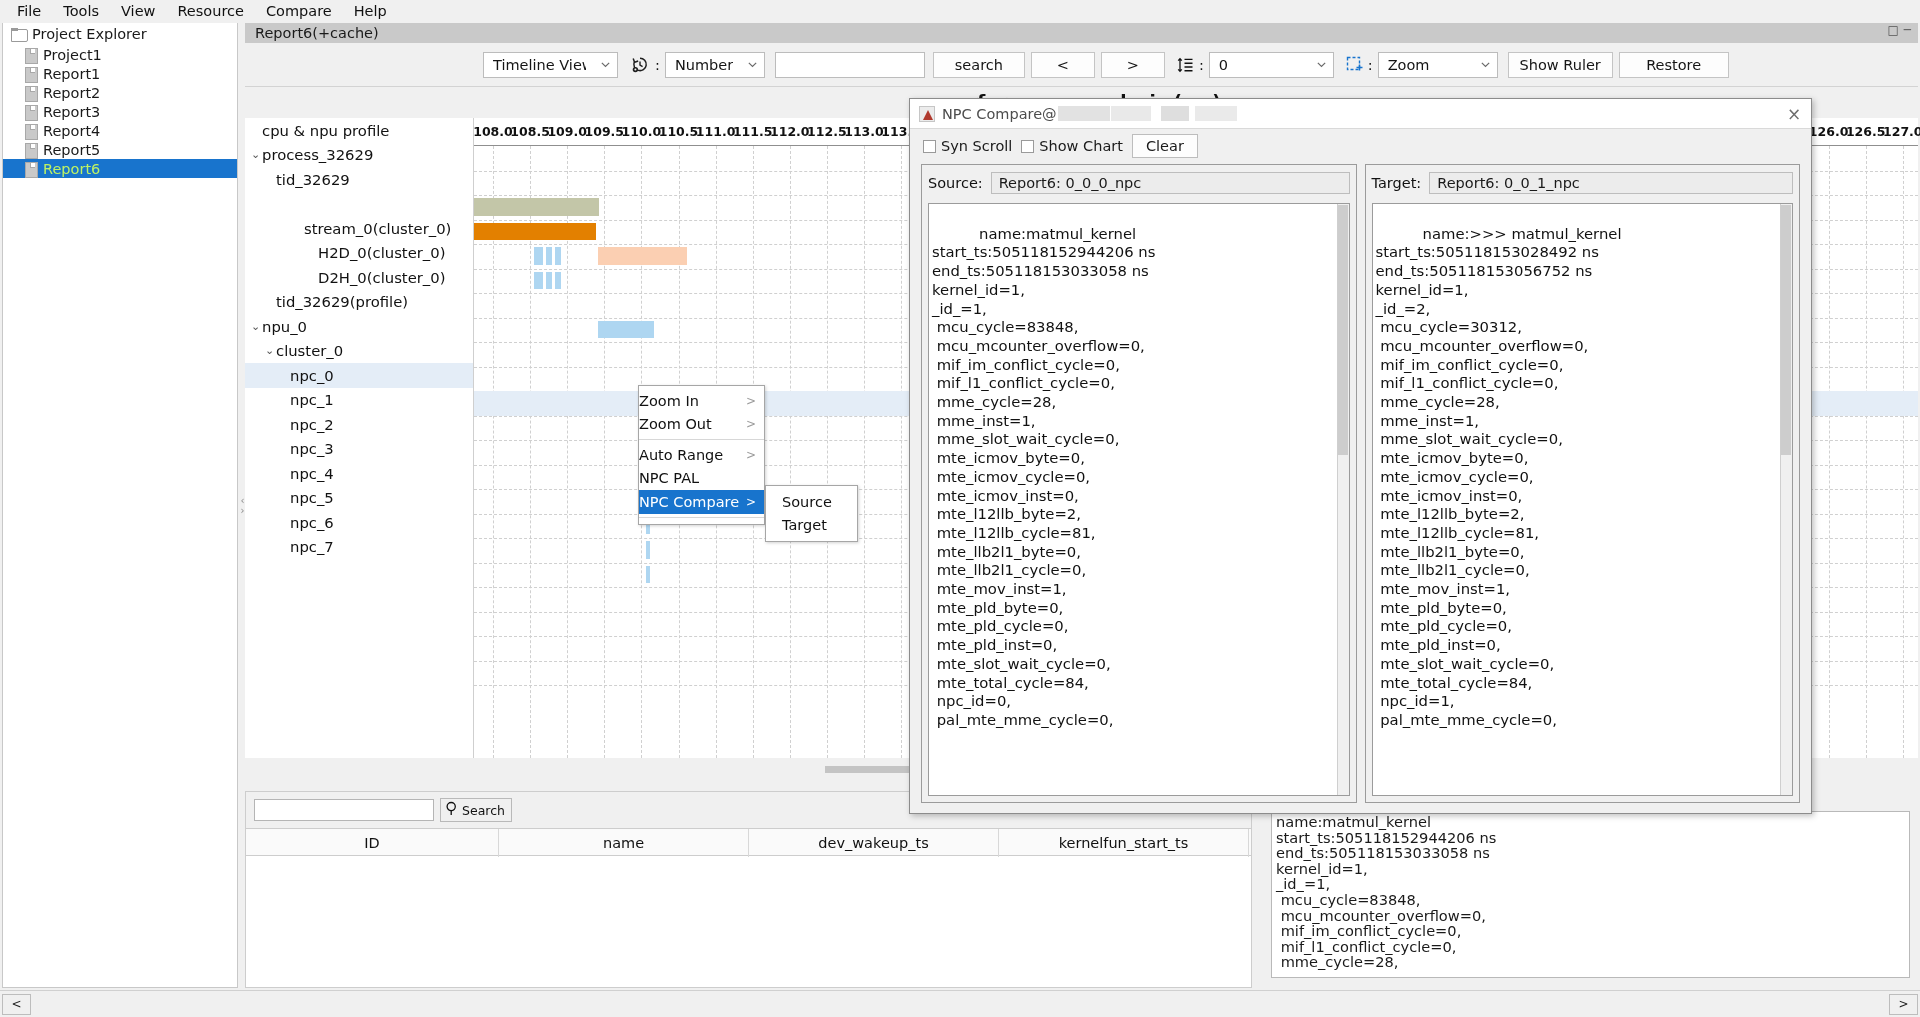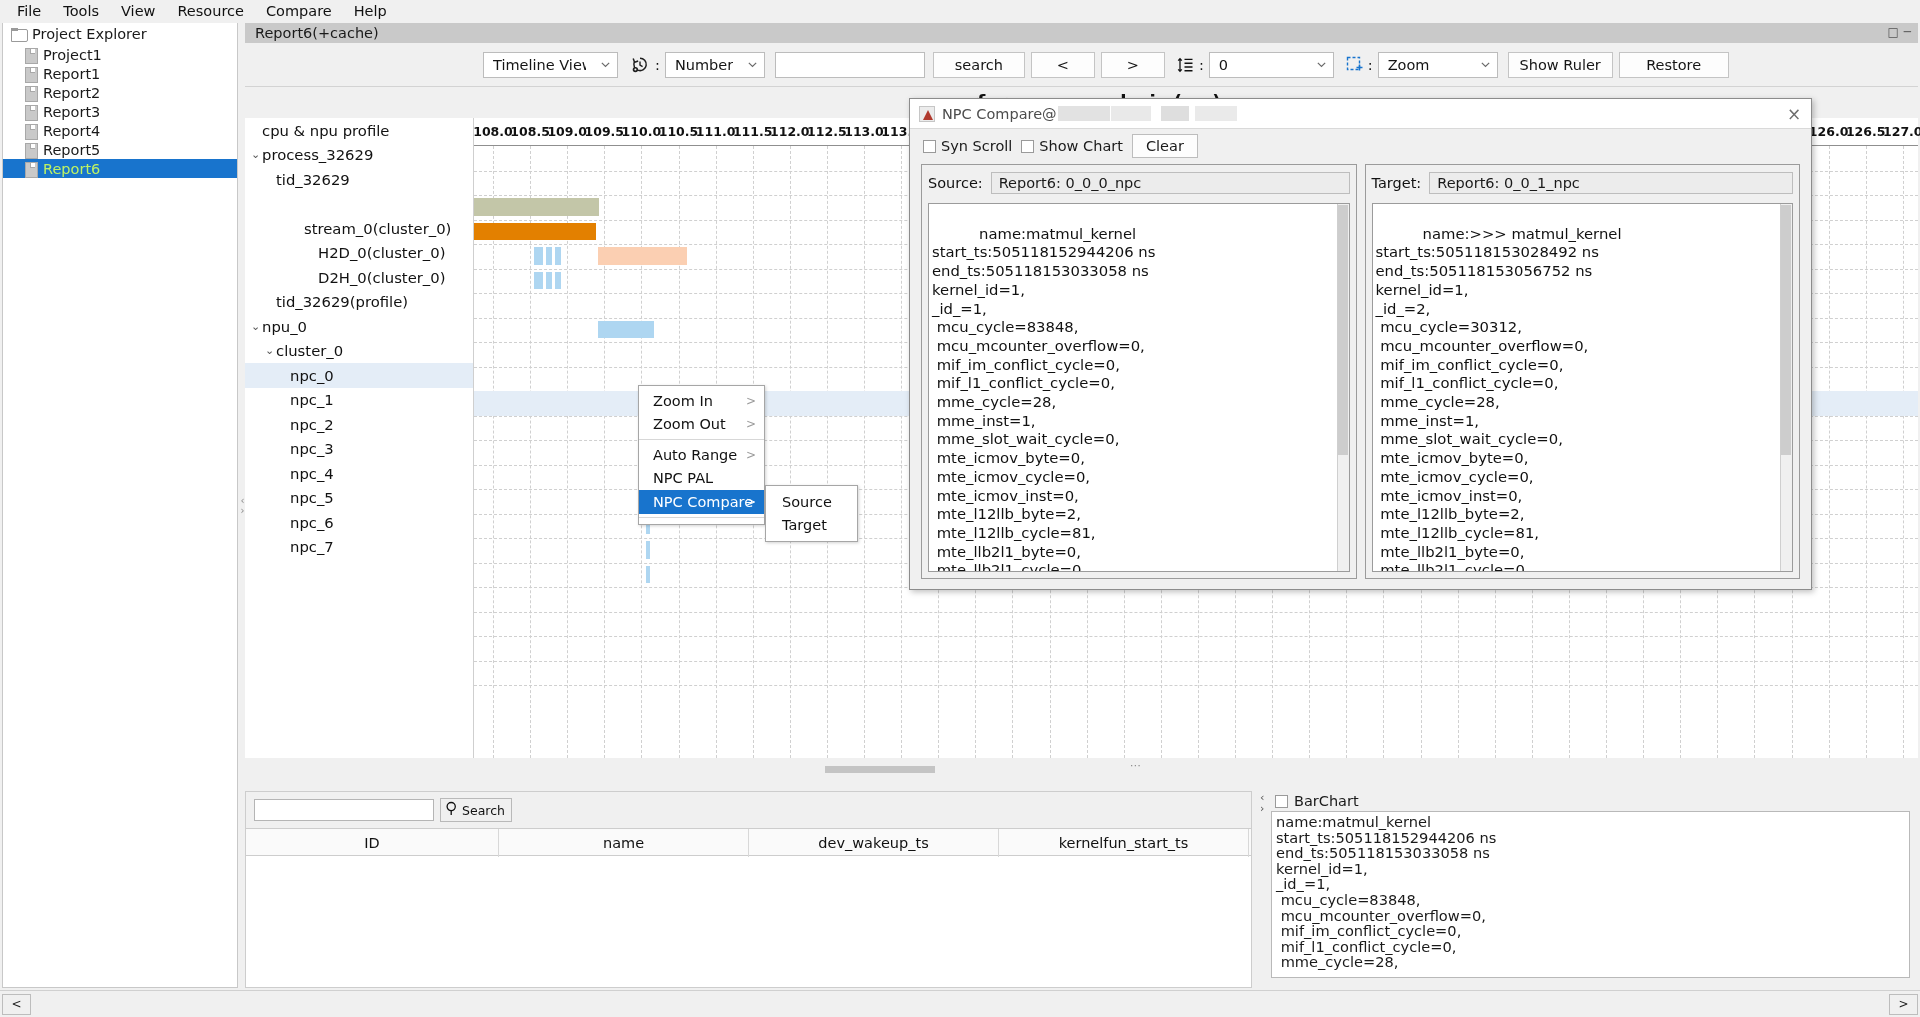--- a/index.html
+++ b/index.html
@@ -58,21 +58,21 @@
   
   .vsplit {
     position:absolute; width:9px; background:#f0f0f0; color:#8a8a8a;
     font-size:10px; text-align:center; line-height:1;
     display:flex; flex-direction:column; justify-content:center; align-items:center;
   }
 
   
   .main { position:absolute; left:245px; top:23px; width:1673px; height:965px; }
 
-  .tabstrip { height:20px; background:#c9c9c9; display:flex; align-items:center; }
+  .tabstrip { height:20px; background:#c9c9c9; display:flex; align-items:flex-start; }
   .tab {
     height:20px; background:#c9c9c9; padding:0 10px; font-size:14.5px;
     display:flex; align-items:center; color:#1a1a1a;
   }
   .tabstrip .wbtns { margin-left:auto; display:flex; gap:5px; padding:0 7px 2px 0; color:#555; font-size:12px; }
 
   .toolbar {
     height:44px; background:#f0f0f0; border-bottom:1px solid #d3d3d3;
     display:flex; align-items:center; padding-left:238px; gap:0;
   }
@@ -199,37 +199,37 @@
   }
   .sb-track { flex:1; height:21px; }
 
   
   .ctxmenu {
     position:absolute; left:638px; top:385px; width:127px;
     background:#fff; border:1px solid #a6a6a6; box-shadow:1px 1px 3px rgba(0,0,0,.18);
     z-index:40; padding:3px 0;
   }
   .ctxitem {
-    height:23.5px; display:flex; align-items:center; padding-left:14px;
+    height:23.5px; display:flex; align-items:center; 
     font-size:14.5px; color:#111; position:relative; cursor:default;
   }
   .ctxitem.sel { background:#1874cd; color:#fff; }
   .ctxitem .sub { position:absolute; right:8px; color:#9a9a9a; font-size:12px; }
   .ctxitem.sel .sub { color:#fff; }
   .ctxsep { height:1px; background:#d7d7d7; margin:3px 0; }
   .ctxsub {
     position:absolute; left:765px; top:485px; width:93px;
     background:#fff; border:1px solid #a6a6a6; box-shadow:1px 1px 3px rgba(0,0,0,.18);
     z-index:41; padding:4px 0;
   }
   .ctxsub .ctxitem { padding-left:16px; }
 
   
   .dialog {
-    position:absolute; left:909px; top:98px; width:903px; height:492px;
+    position:absolute; left:909px; top:98px; width:903px; height:716px;
     background:#f0f0f0; border:1px solid #8c8c8c; box-shadow:2px 2px 6px rgba(0,0,0,.25);
     z-index:60;
   }
   .dlg-title {
     height:30px; background:#fff; border-bottom:1px solid #d9d9d9;
     display:flex; align-items:center; padding:0 6px 0 9px; gap:7px;
   }
   .dlg-title .t { font-size:14.5px; color:#4d4d4d; display:flex; align-items:center; gap:0;}
   .redact { display:inline-block; height:15px; background:#e2e2e2; margin-left:1px; vertical-align:middle;}
   .dlg-close { margin-left:auto; font-size:17px; color:#6e6e6e; width:22px; text-align:center; }

